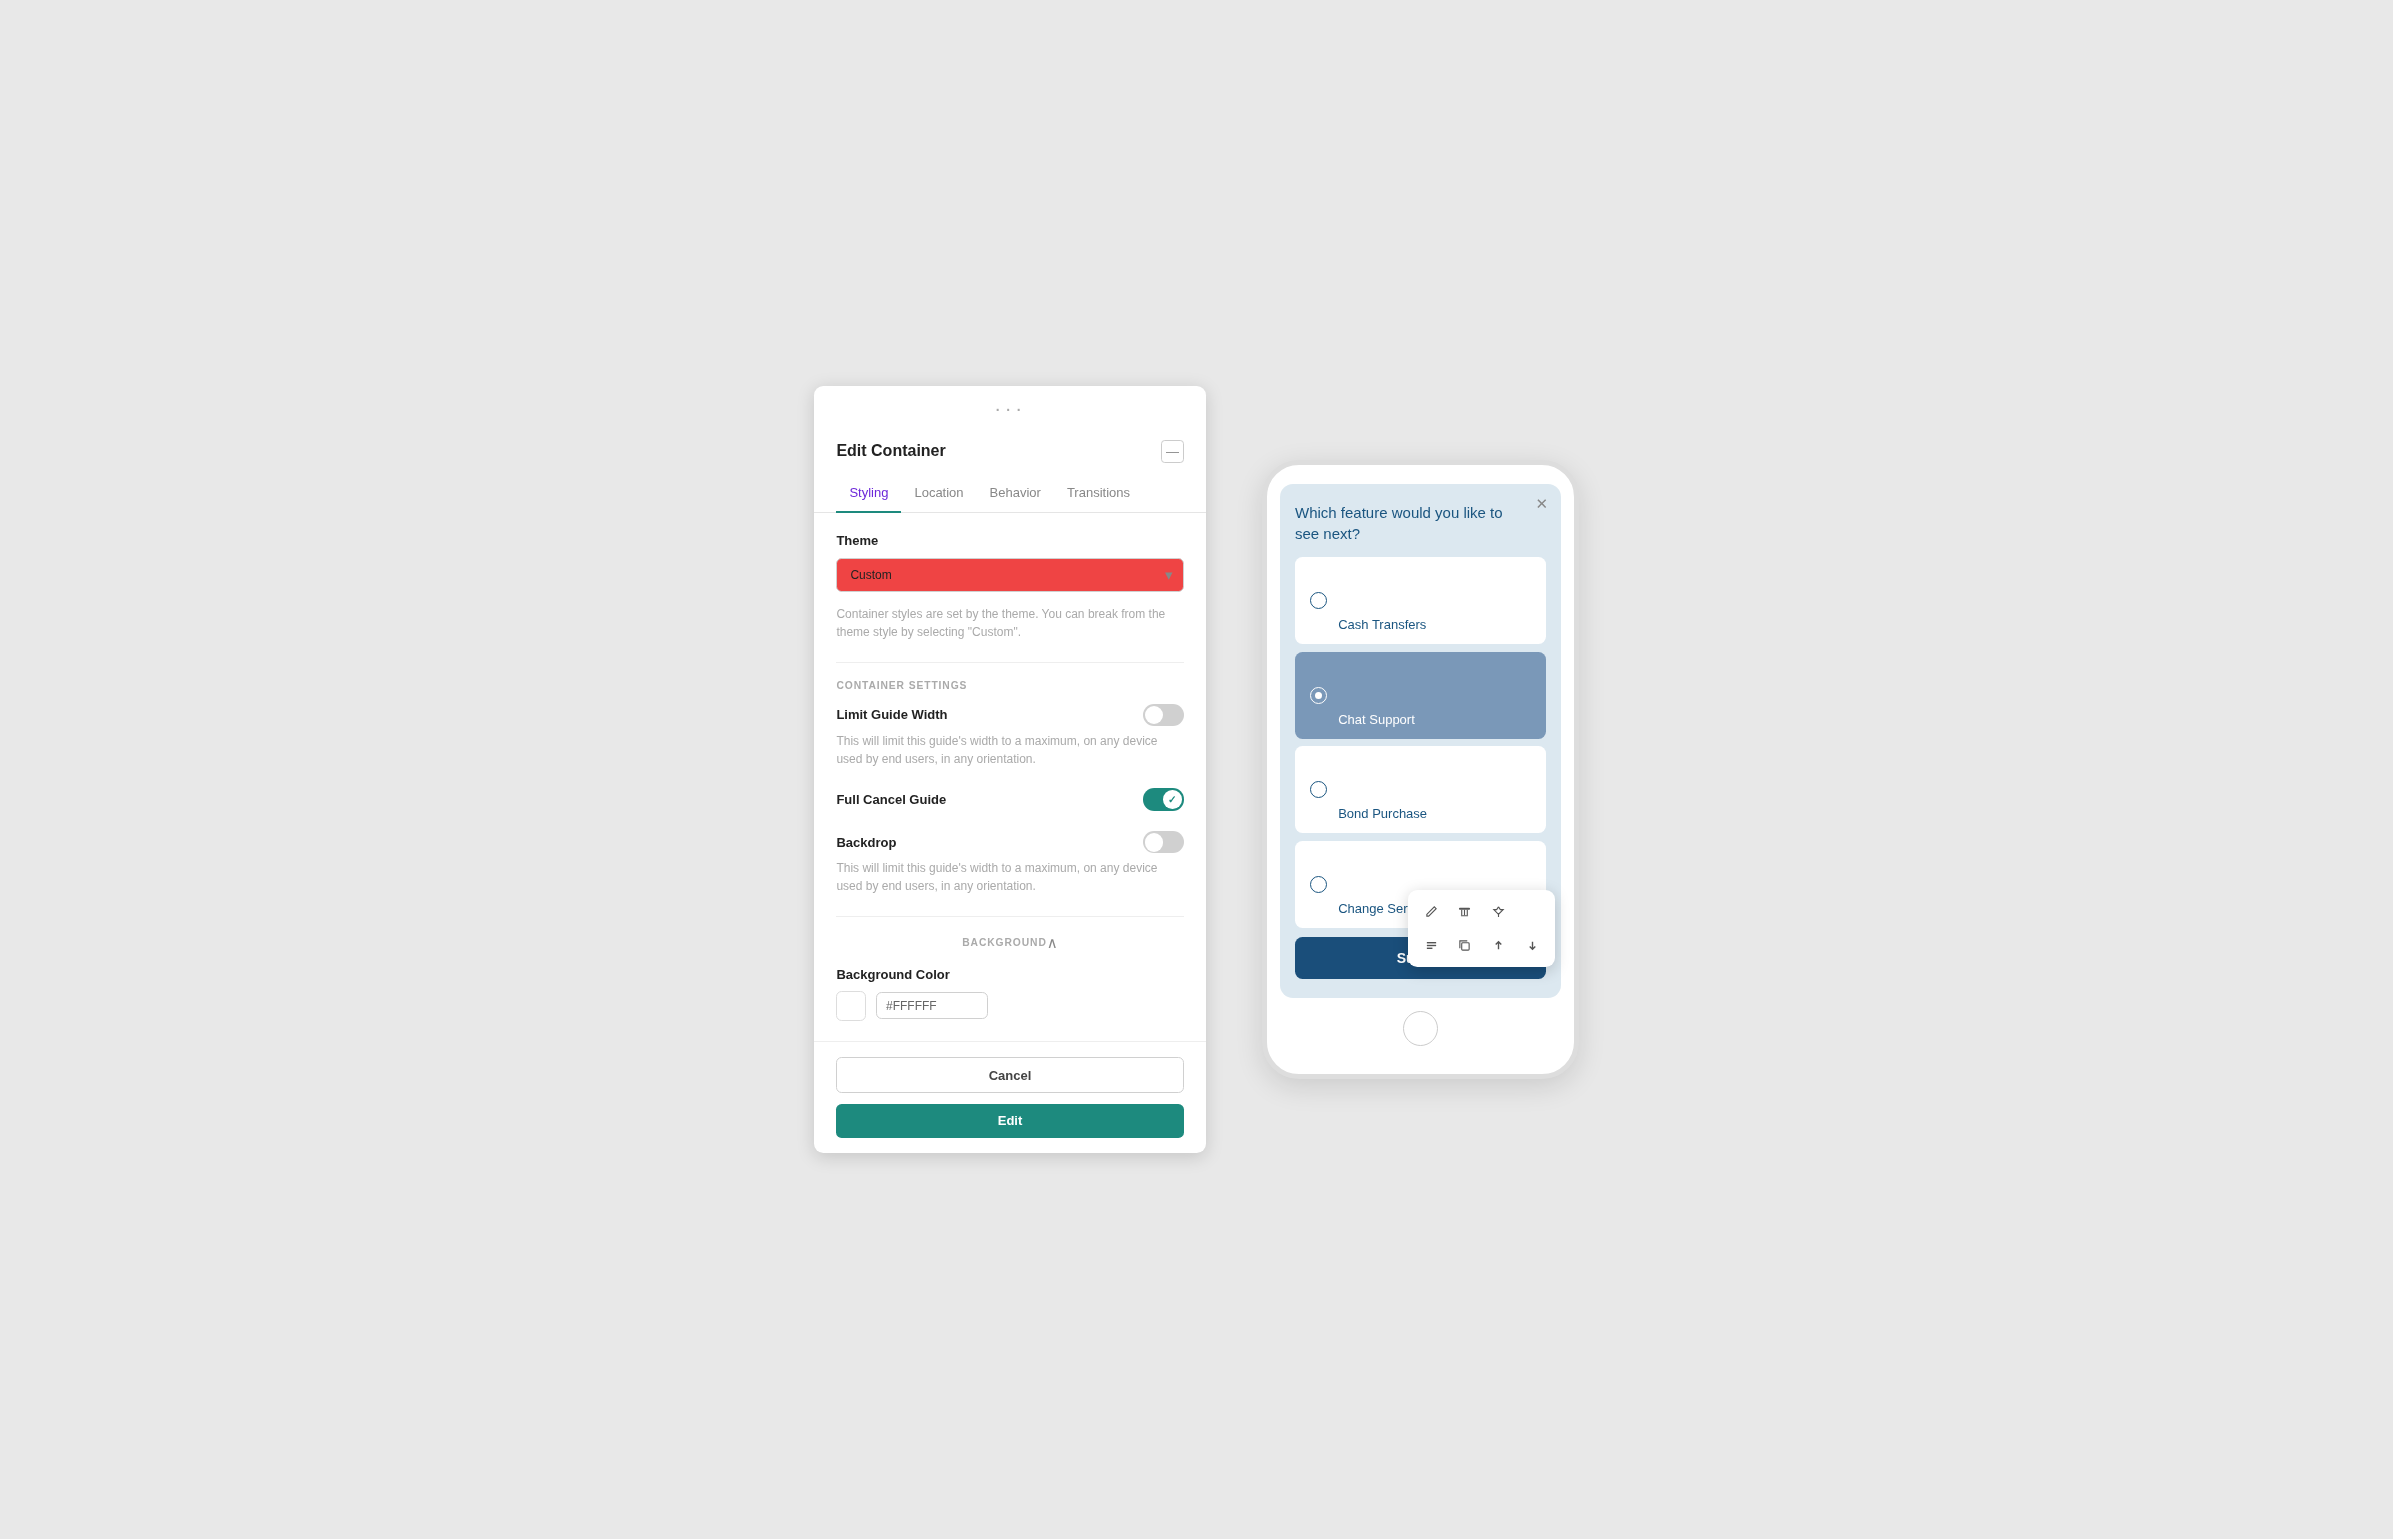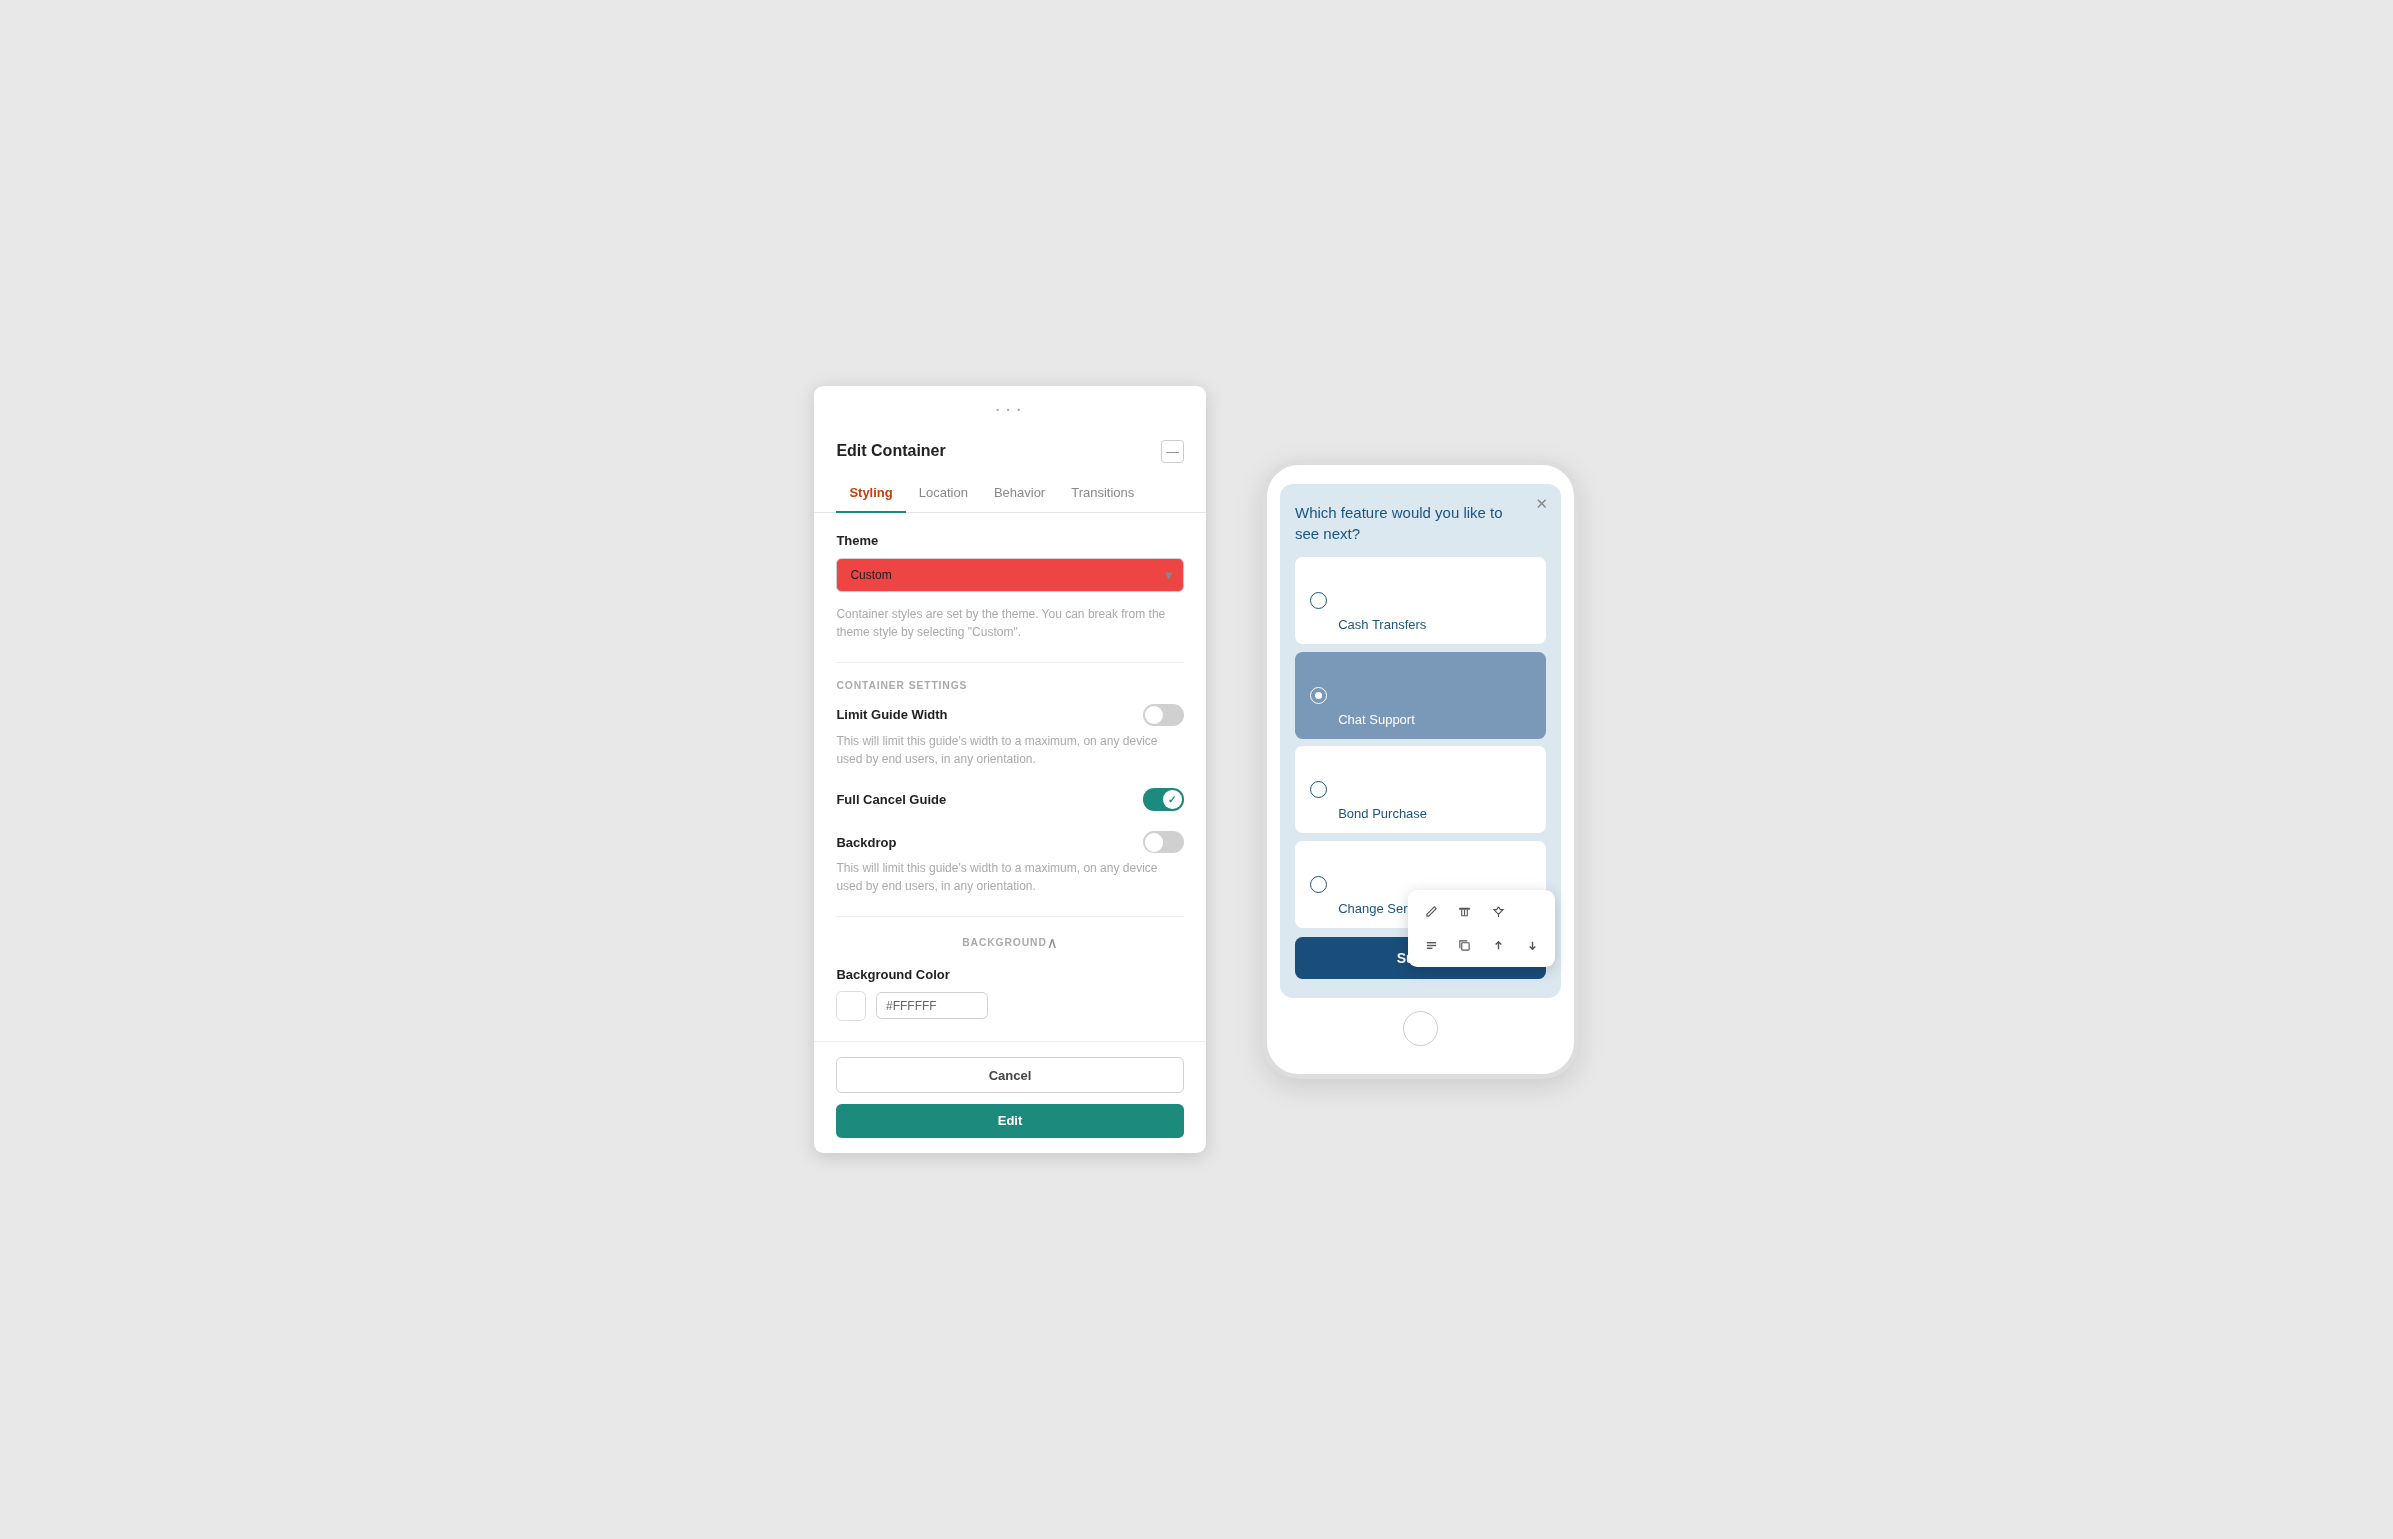--- a/index.html
+++ b/index.html
@@ -73,22 +73,22 @@
       padding: 9.3px 13px 11.2px;
       font-size: 13px;
       cursor: pointer;
       color: #888;
       font-weight: 500;
       border-bottom: 2.3px solid transparent;
       margin-bottom: -1.4px;
     }
 
     .tab.active {
-      color: #c2410c;
-      font-weight: 700;
+      color: #6d28d9;
+      font-weight: 400;
       border-bottom-color: #1d8a7e;
     }
 
     
     .panel-body {
       padding: 20.5px 22.4px;
       flex: 1;
       overflow-y: auto;
     }
 

